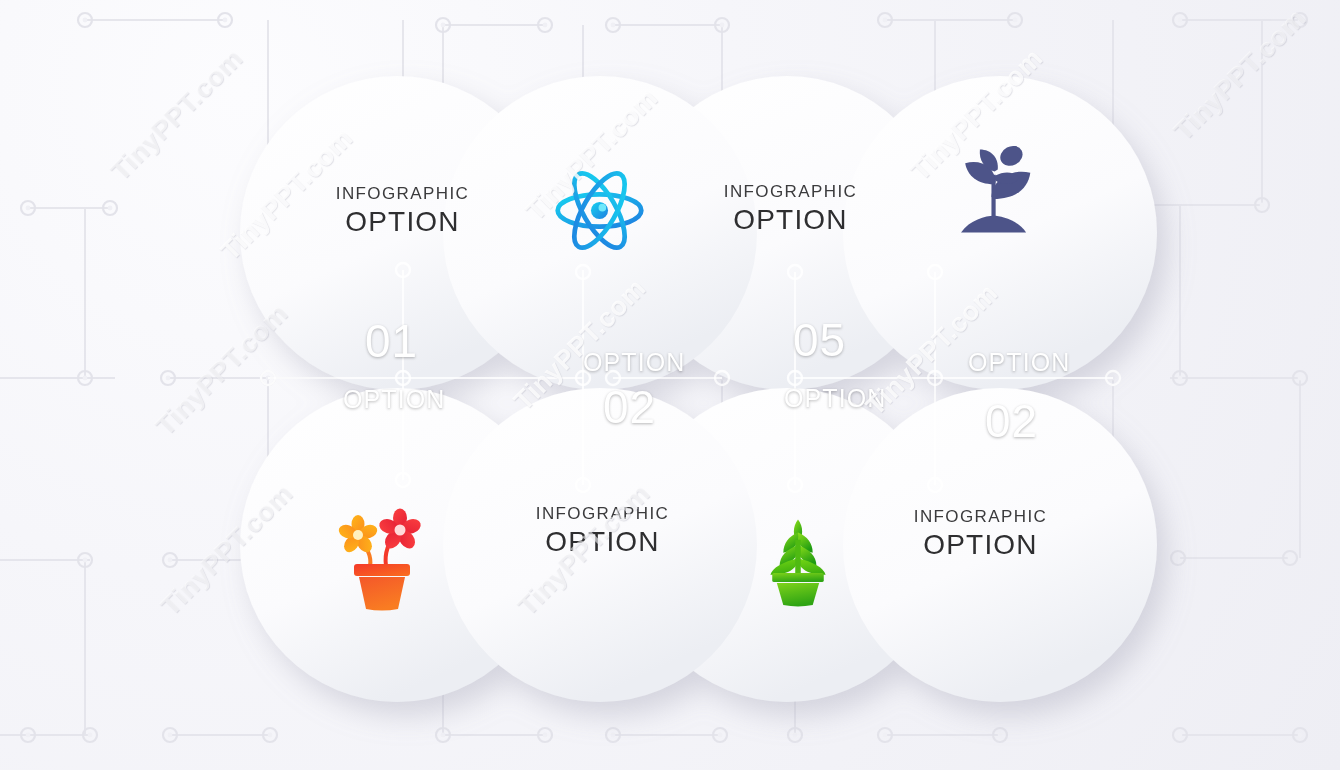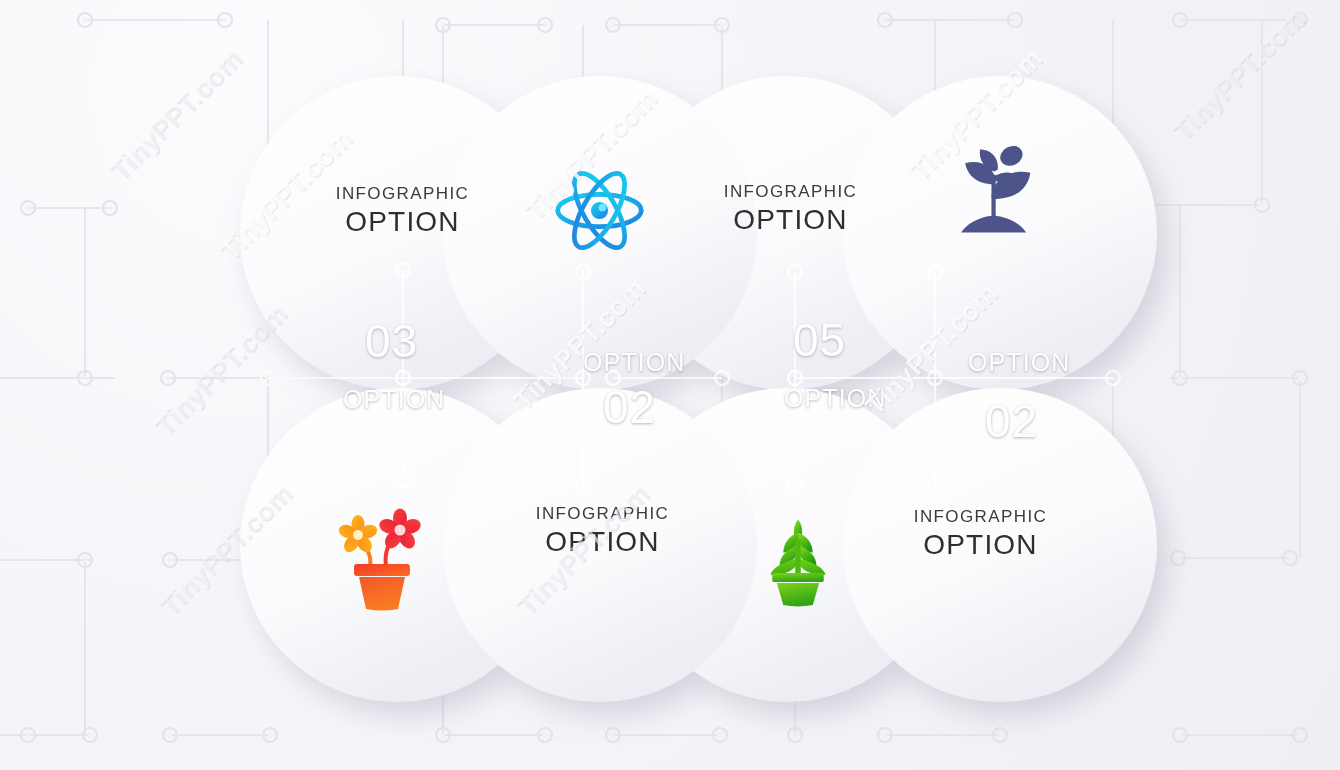--- a/index.html
+++ b/index.html
@@ -345,21 +345,21 @@
   <div class="cap" style="left:658px;top:183px;width:265px;">
     <div class="sm">INFOGRAPHIC</div>
     <div class="lg">OPTION</div>
   </div>
 
   <div class="cap" style="left:848px;top:508px;width:265px;">
     <div class="sm">INFOGRAPHIC</div>
     <div class="lg">OPTION</div>
   </div>
 
-  <div class="num" style="left:365px;top:318px;">03</div>
+  <div class="num" style="left:365px;top:318px;">01</div>
   <div class="inlab" style="left:343px;top:387px;">OPTION</div>
 
   <div class="inlab" style="left:583px;top:350px;">OPTION</div>
   <div class="num" style="left:603px;top:384px;">02</div>
 
   <div class="num" style="left:793px;top:317px;">05</div>
   <div class="inlab" style="left:784px;top:386px;">OPTION</div>
 
   <div class="inlab" style="left:968px;top:350px;">OPTION</div>
   <div class="num" style="left:985px;top:398px;">02</div>

